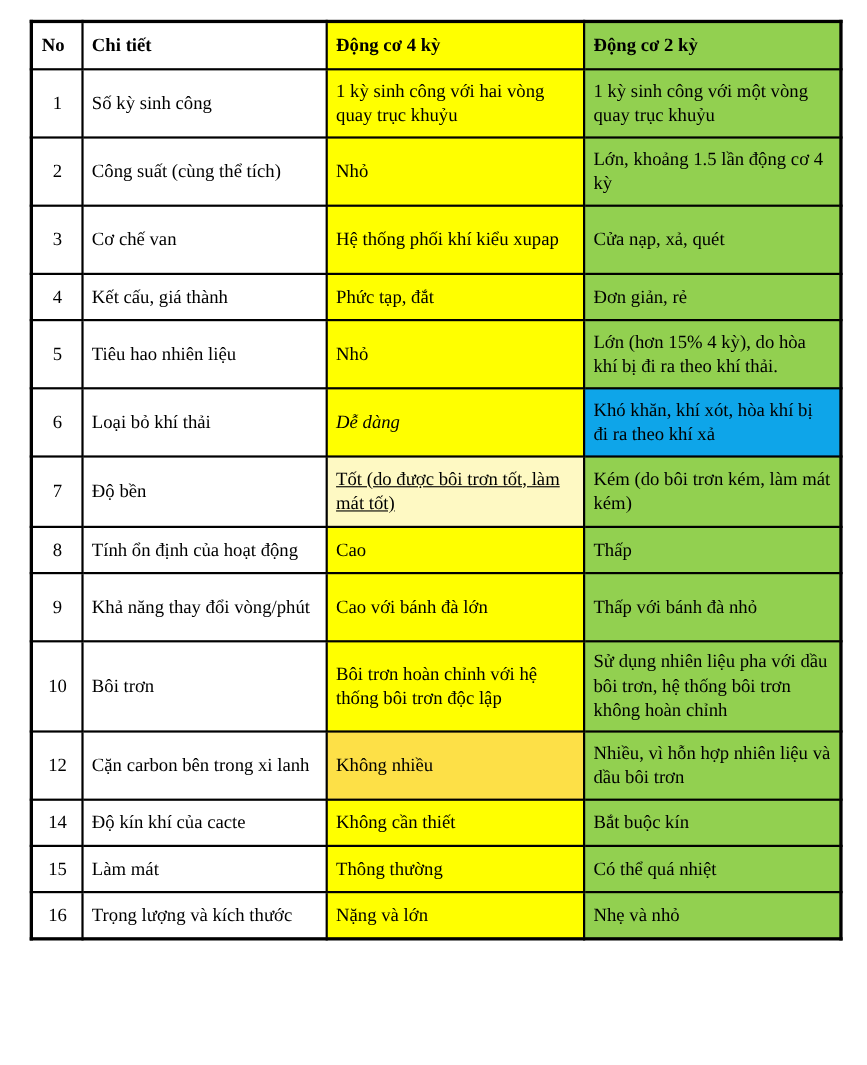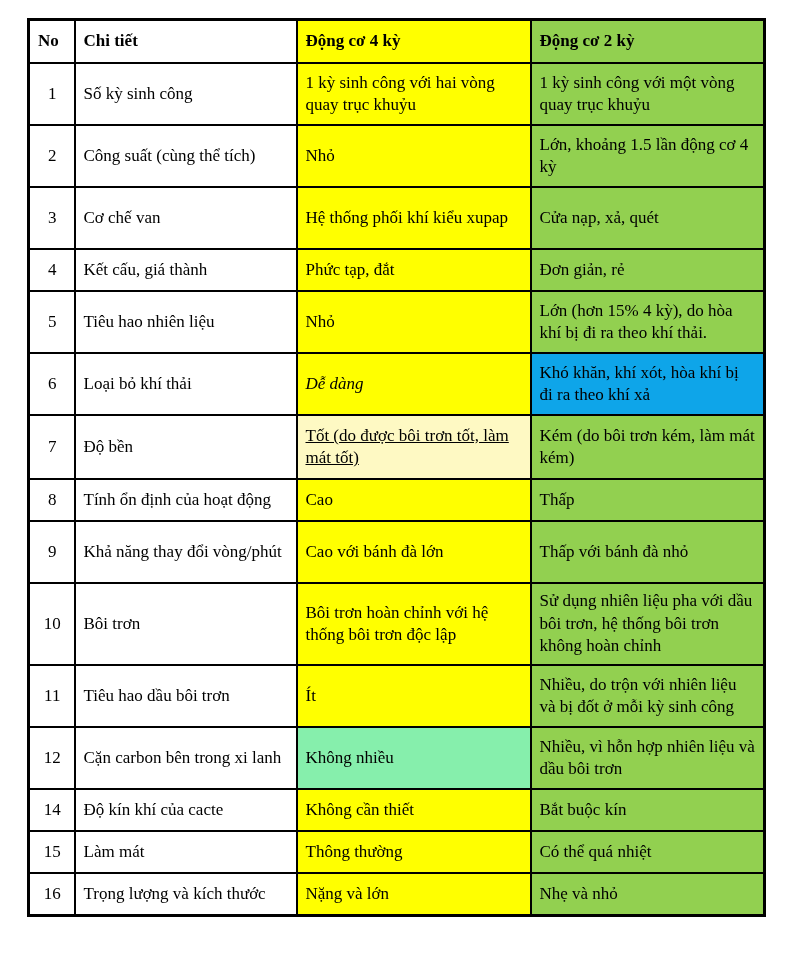--- a/index.html
+++ b/index.html
@@ -129,29 +129,23 @@
         <td class="bg-four" style="background: rgb(255, 255, 0);">Cao với bánh đà lớn</td>
         <td class="bg-two" style="background: rgb(146, 208, 80);">Thấp với bánh đà nhỏ</td>
       </tr>
       <tr class="h80">
         <td class="col-no">10</td>
         <td>Bôi trơn</td>
         <td class="bg-four" style="background: rgb(255, 255, 0);">Bôi trơn hoàn chỉnh với hệ thống bôi trơn độc lập</td>
         <td class="bg-two" style="background: rgb(146, 208, 80);">Sử dụng nhiên liệu pha với dầu bôi trơn, hệ thống bôi trơn không hoàn chỉnh</td>
       </tr>
       <tr class="h60">
-        <td class="col-no">11</td>
-        <td>Tiêu hao dầu bôi trơn</td>
-        <td class="bg-four" style="background: rgb(255, 255, 0);">Ít</td>
-        <td class="bg-two" style="background: rgb(146, 208, 80);">Nhiều, do trộn với nhiên liệu và bị đốt ở mỗi kỳ sinh công</td>
-      </tr>
-      <tr class="h60">
         <td class="col-no">12</td>
         <td>Cặn carbon bên trong xi lanh</td>
-        <td class="bg-four" style="background: #86efac;">Không nhiều</td>
+        <td class="bg-four" style="background: #fde047;">Không nhiều</td>
         <td class="bg-two" style="background: rgb(146, 208, 80);">Nhiều, vì hỗn hợp nhiên liệu và dầu bôi trơn</td>
       </tr>
       <tr class="h40">
         <td class="col-no">14</td>
         <td>Độ kín khí của cacte</td>
         <td class="bg-four" style="background: rgb(255, 255, 0);">Không cần thiết</td>
         <td class="bg-two" style="background: rgb(146, 208, 80);">Bắt buộc kín</td>
       </tr>
       <tr class="h40">
         <td class="col-no">15</td>

